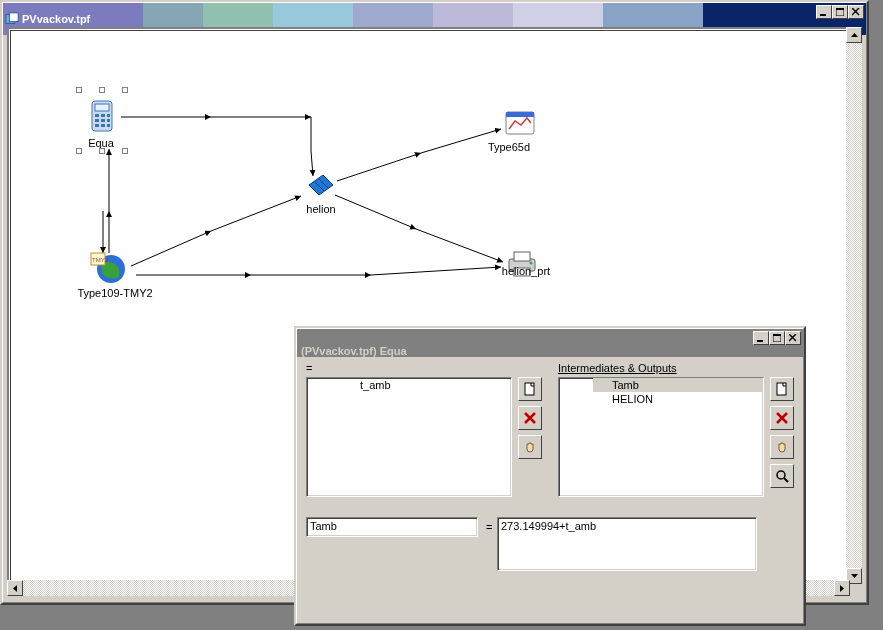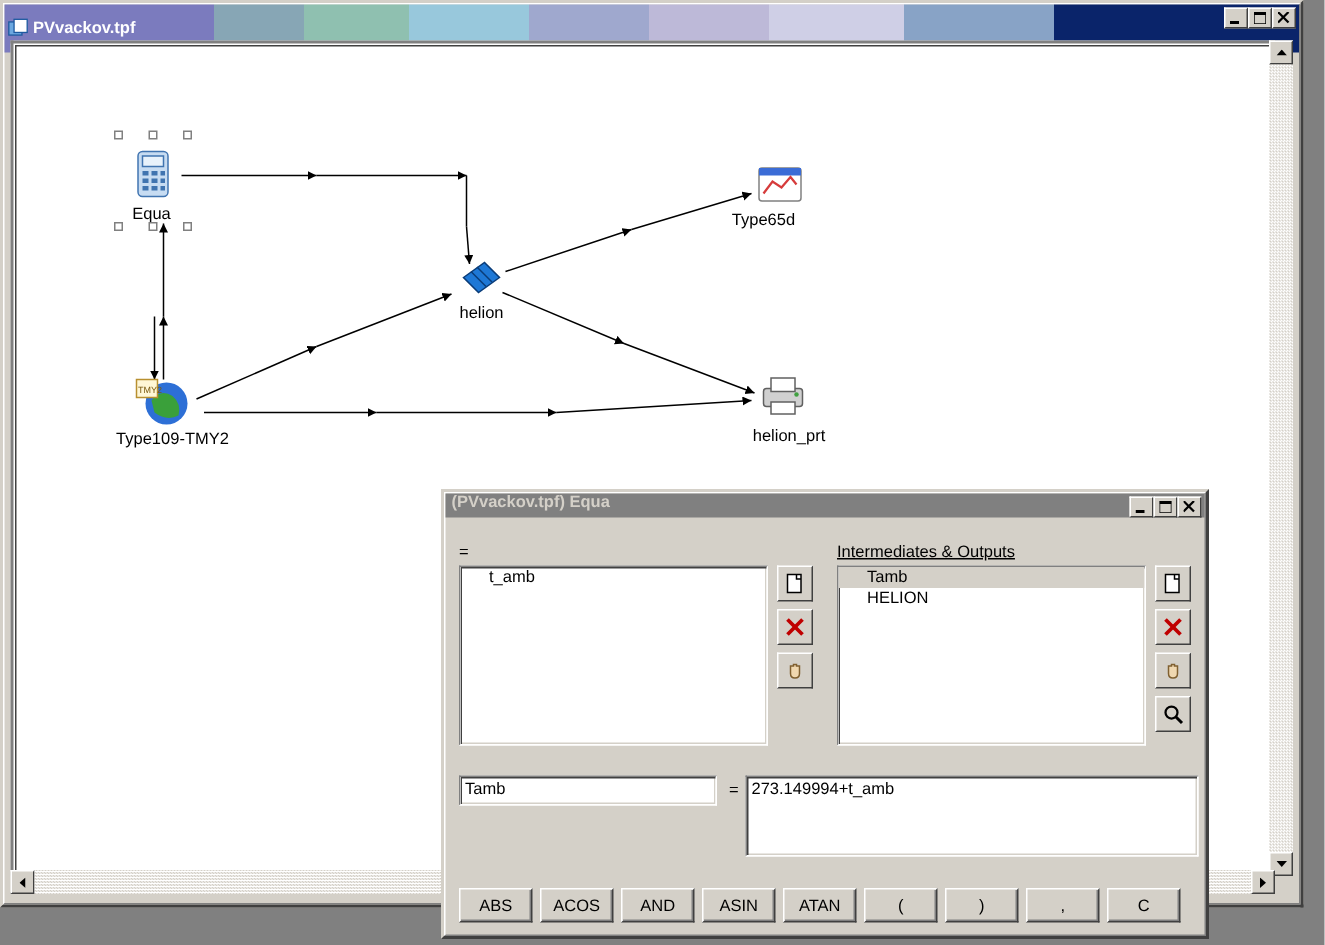--- a/index.html
+++ b/index.html
@@ -29,27 +29,27 @@
 .scroll-track-h { position:absolute; left:16px; right:16px; top:0; bottom:0; background:repeating-conic-gradient(#d4d0c8 0 25%, #fff 0 50%) 0 0/2px 2px; }
 
 
 .diag svg { position:absolute; left:0; top:0; }
 .node-label { position:absolute; font-size:11px; color:#000; text-align:center; }
 .sel-handle { position:absolute; width:6px; height:6px; border:1px solid #808080; background:#fff; }
 
 
 .equa-window { position:absolute; left:294px; top:326px; width:512px; height:300px; border:2px solid #404040; border-left-color:#d4d0c8; border-top-color:#d4d0c8; background:#d4d0c8; }
 .equa-window .mw-inner { border:1px solid #808080; border-left-color:#fff; border-top-color:#fff; position:absolute; inset:0; }
-.eq-titlebar { height:16px; background:#808080; display:flex; align-items:flex-start; color:#d4d0c8; padding:0 4px; position:relative; }
+.eq-titlebar { height:28px; background:#808080; display:flex; align-items:flex-end; color:#d4d0c8; padding:0 4px; position:relative; }
 .eq-titlebar .tb-title { font-size:11px; font-weight:bold; }
 .eq-body { position:absolute; left:3px; top:22px; right:3px; bottom:3px; }
 .eq-label { font-size:11px; color:#000; }
 .inputbox { background:#fff; border-top:1px solid #808080; border-left:1px solid #808080; border-right:1px solid #fff; border-bottom:1px solid #fff; box-shadow: inset 1px 1px 0 #404040, inset -1px -1px 0 #d4d0c8; padding:2px 3px; font-size:11px; }
 .listbox { background:#fff; border-top:1px solid #808080; border-left:1px solid #808080; border-right:1px solid #fff; border-bottom:1px solid #fff; box-shadow: inset 1px 1px 0 #404040, inset -1px -1px 0 #d4d0c8; font-size:11px; overflow:hidden; }
-.listbox .item { padding:1px 19px; }
+.listbox .item { padding:1px 19px;margin-left:34px; }
 .listbox .item.sel { background:#d4d0c8; color:#000; }
 .tool-btn { width:24px; height:24px; background:#d4d0c8; border:1px solid #fff; border-right-color:#404040; border-bottom-color:#404040; display:flex; align-items:center; justify-content:center; margin-bottom:5px; cursor:default; }
 .tool-btn svg { pointer-events:none; }
 .fn-btn { height:23px; background:#d4d0c8; border:1px solid #fff; border-right-color:#404040; border-bottom-color:#404040; display:flex; align-items:center; justify-content:center; font-size:11px; cursor:default; box-shadow: inset -1px -1px 0 #808080; }
 .fn-row { position:absolute; display:flex; gap:5px; }
 </style>
 </head>
 <body>
 
 <div class="main-window">
@@ -166,21 +166,21 @@
         <div class="node-label" style="left:468px; top:110px; width:60px;">Type65d</div>
 
         <div style="position:absolute; left:494px; top:218px;">
           <svg width="34" height="30">
             <rect x="4" y="10" width="26" height="12" rx="2" fill="#d0d0d0" stroke="#606060"></rect>
             <rect x="9" y="3" width="16" height="9" fill="#fff" stroke="#606060"></rect>
             <rect x="9" y="19" width="16" height="8" fill="#fff" stroke="#606060"></rect>
             <circle cx="26" cy="14" r="1.5" fill="#40a040"></circle>
           </svg>
         </div>
-        <div class="node-label" style="left:480px; top:254px; width:70px;">helion_prt</div>
+        <div class="node-label" style="left:480px; top:234px; width:70px;">helion_prt</div>
       </div>
     </div>
 
     <div class="scroll-v">
       <div class="scroll-btn up">
           <svg width="7" height="4">
             <polygon points="3.5,0 7,4 0,4" fill="#000"></polygon>
           </svg>
         </div>
       <div class="scroll-track-v"></div>
@@ -283,28 +283,17 @@
         <div class="tool-btn">
             <svg width="14" height="14">
               <circle cx="6" cy="6" r="4" fill="none" stroke="#000" stroke-width="1.5"></circle>
               <line x1="9" y1="9" x2="13" y2="13" stroke="#000" stroke-width="2"></line>
             </svg>
           </div>
       </div>
 
       <div class="inputbox" style="position:absolute; left:6px; top:166px; width:172px; height:20px;">Tamb</div>
       <div class="eq-label" style="position:absolute; left:186px; top:170px;">=</div>
-      <div class="inputbox" style="position:absolute; left:197px; top:166px; width:302px; height:54px;">273.149994+t_amb</div>
-
-      <div class="fn-row" style="left:6px; top:241px;">
-        <div class="fn-btn" style="width:49px;">ABS</div>
-        <div class="fn-btn" style="width:49px;">ACOS</div>
-        <div class="fn-btn" style="width:49px;">AND</div>
-        <div class="fn-btn" style="width:49px;">ASIN</div>
-        <div class="fn-btn" style="width:49px;">ATAN</div>
-        <div class="fn-btn" style="width:49px;">(</div>
-        <div class="fn-btn" style="width:49px;">)</div>
-        <div class="fn-btn" style="width:49px;">,</div>
-        <div class="fn-btn" style="width:49px;">C</div>
-      </div>
+      <div class="inputbox" style="position:absolute; left:197px; top:166px; width:260px; height:54px;">273.149994+t_amb</div>
+
     </div>
   </div>
 </div>
 
 </body></html>

